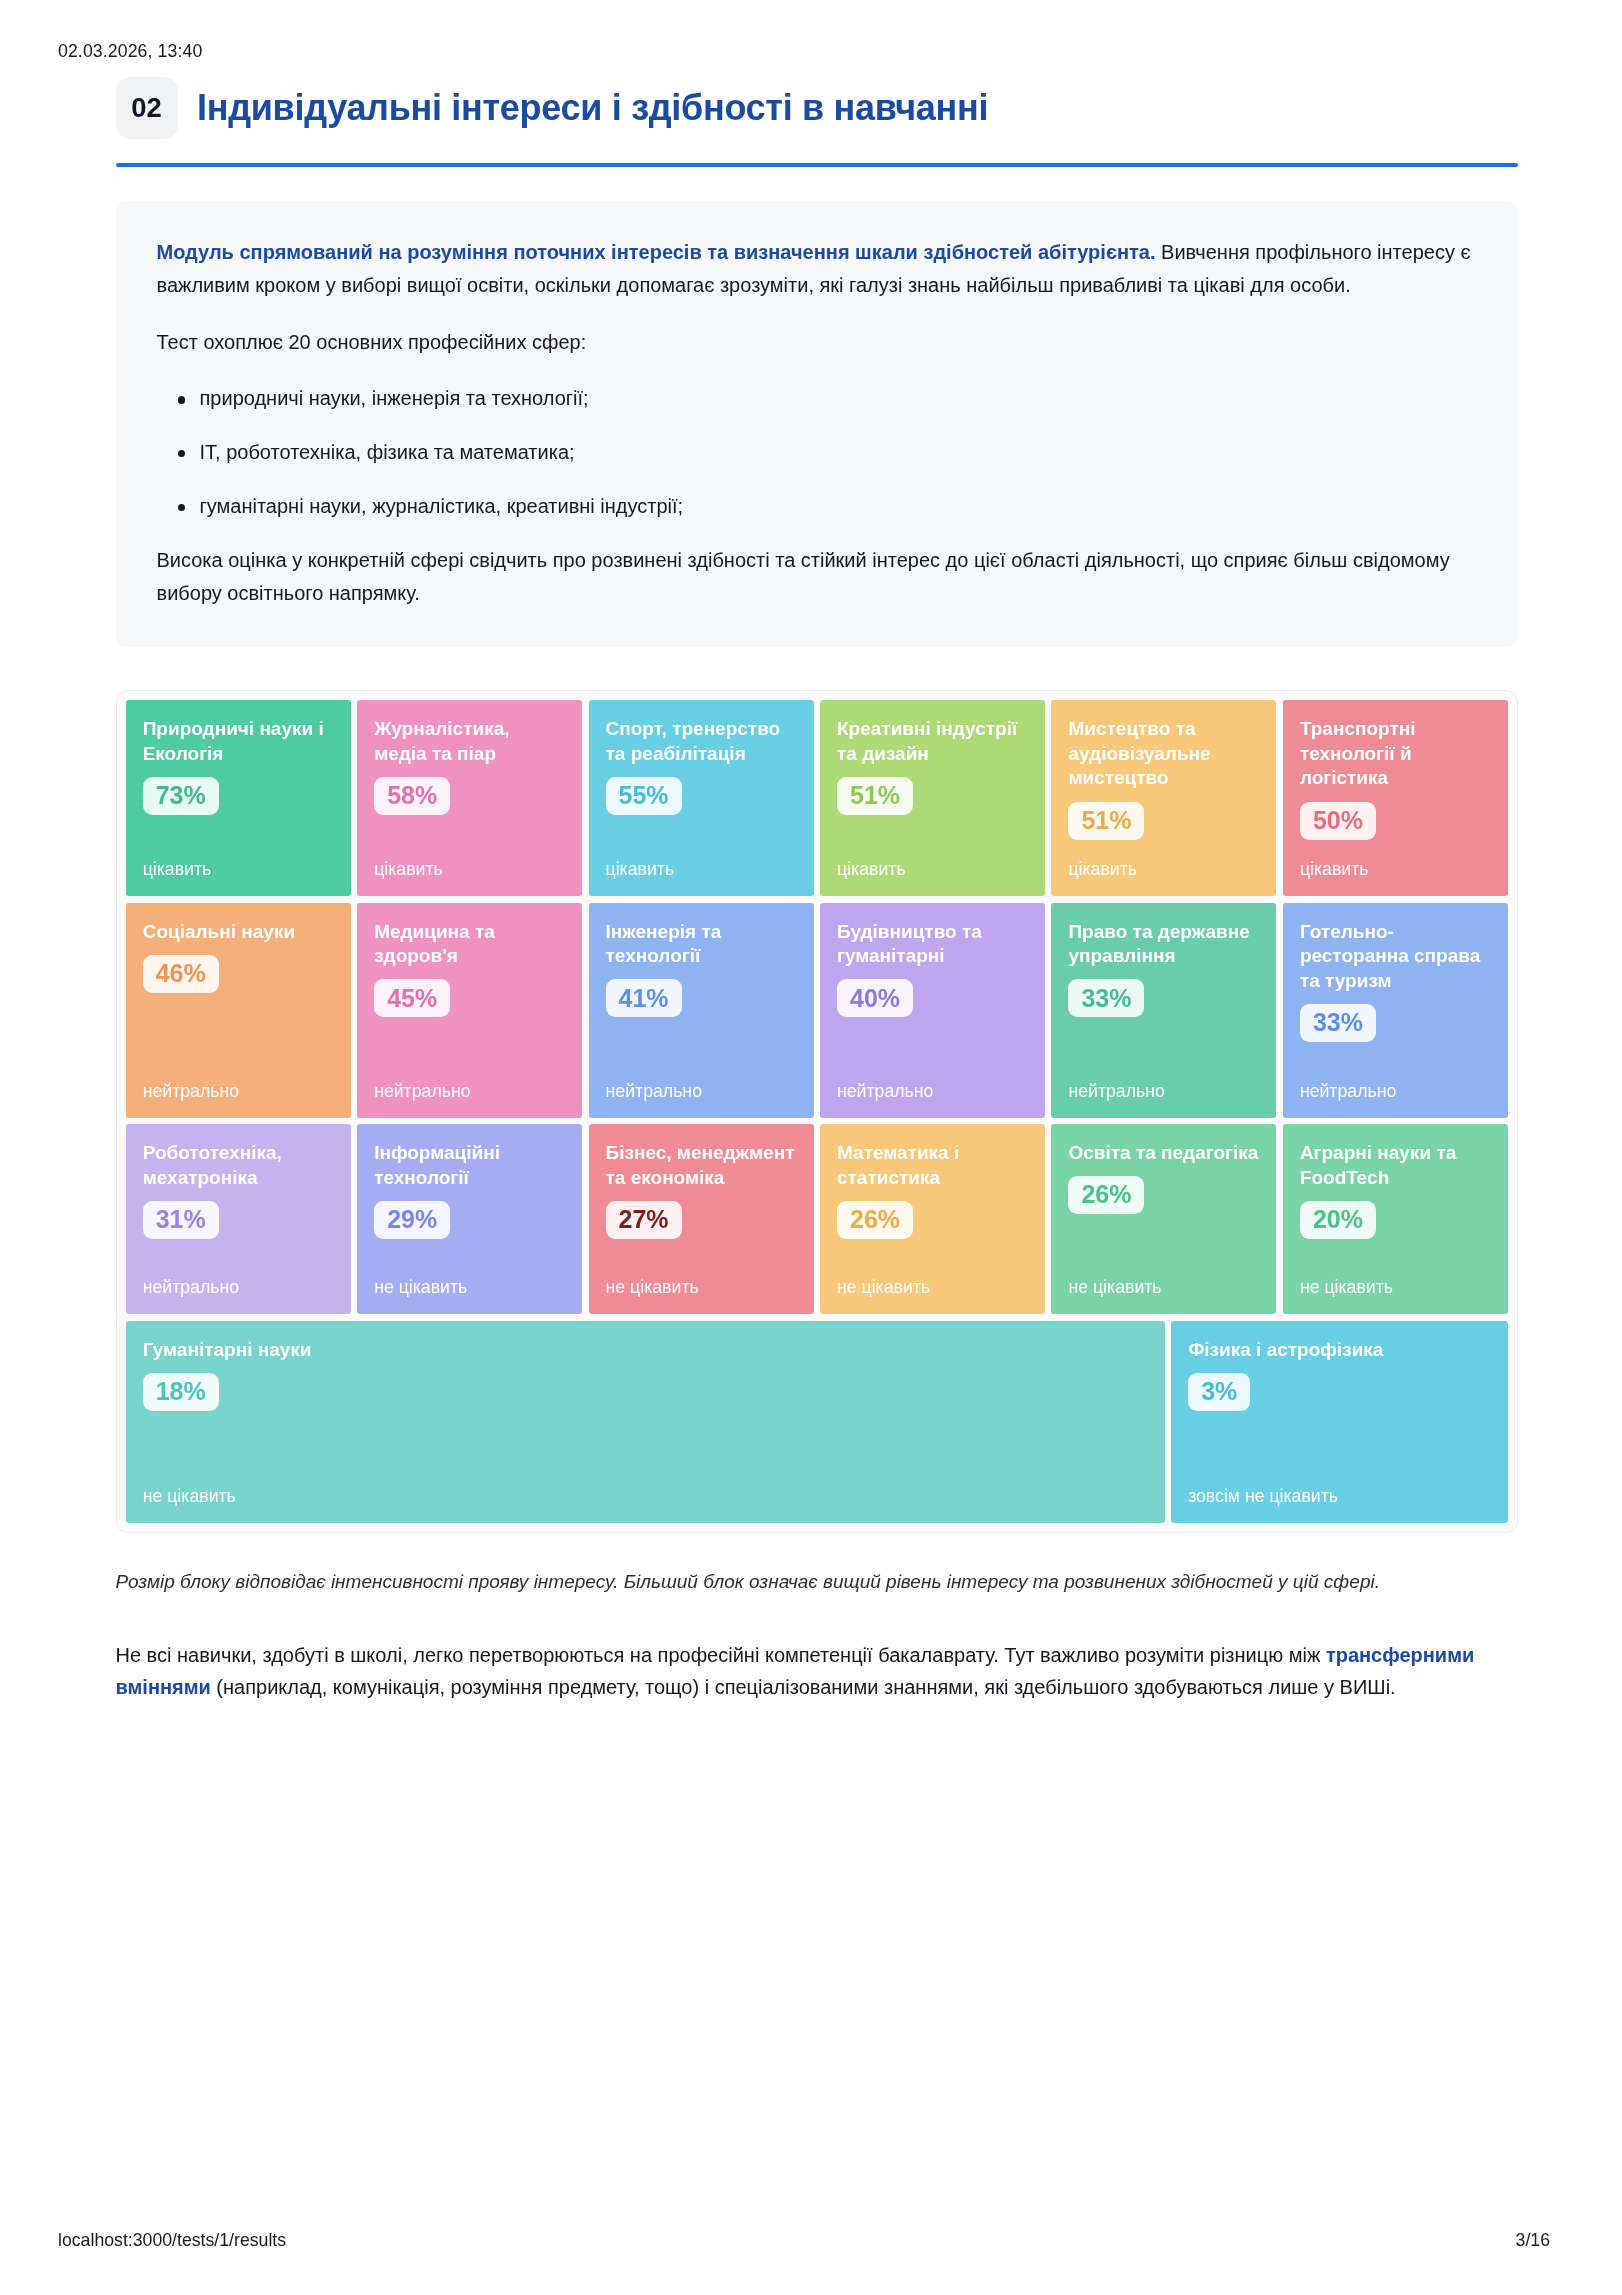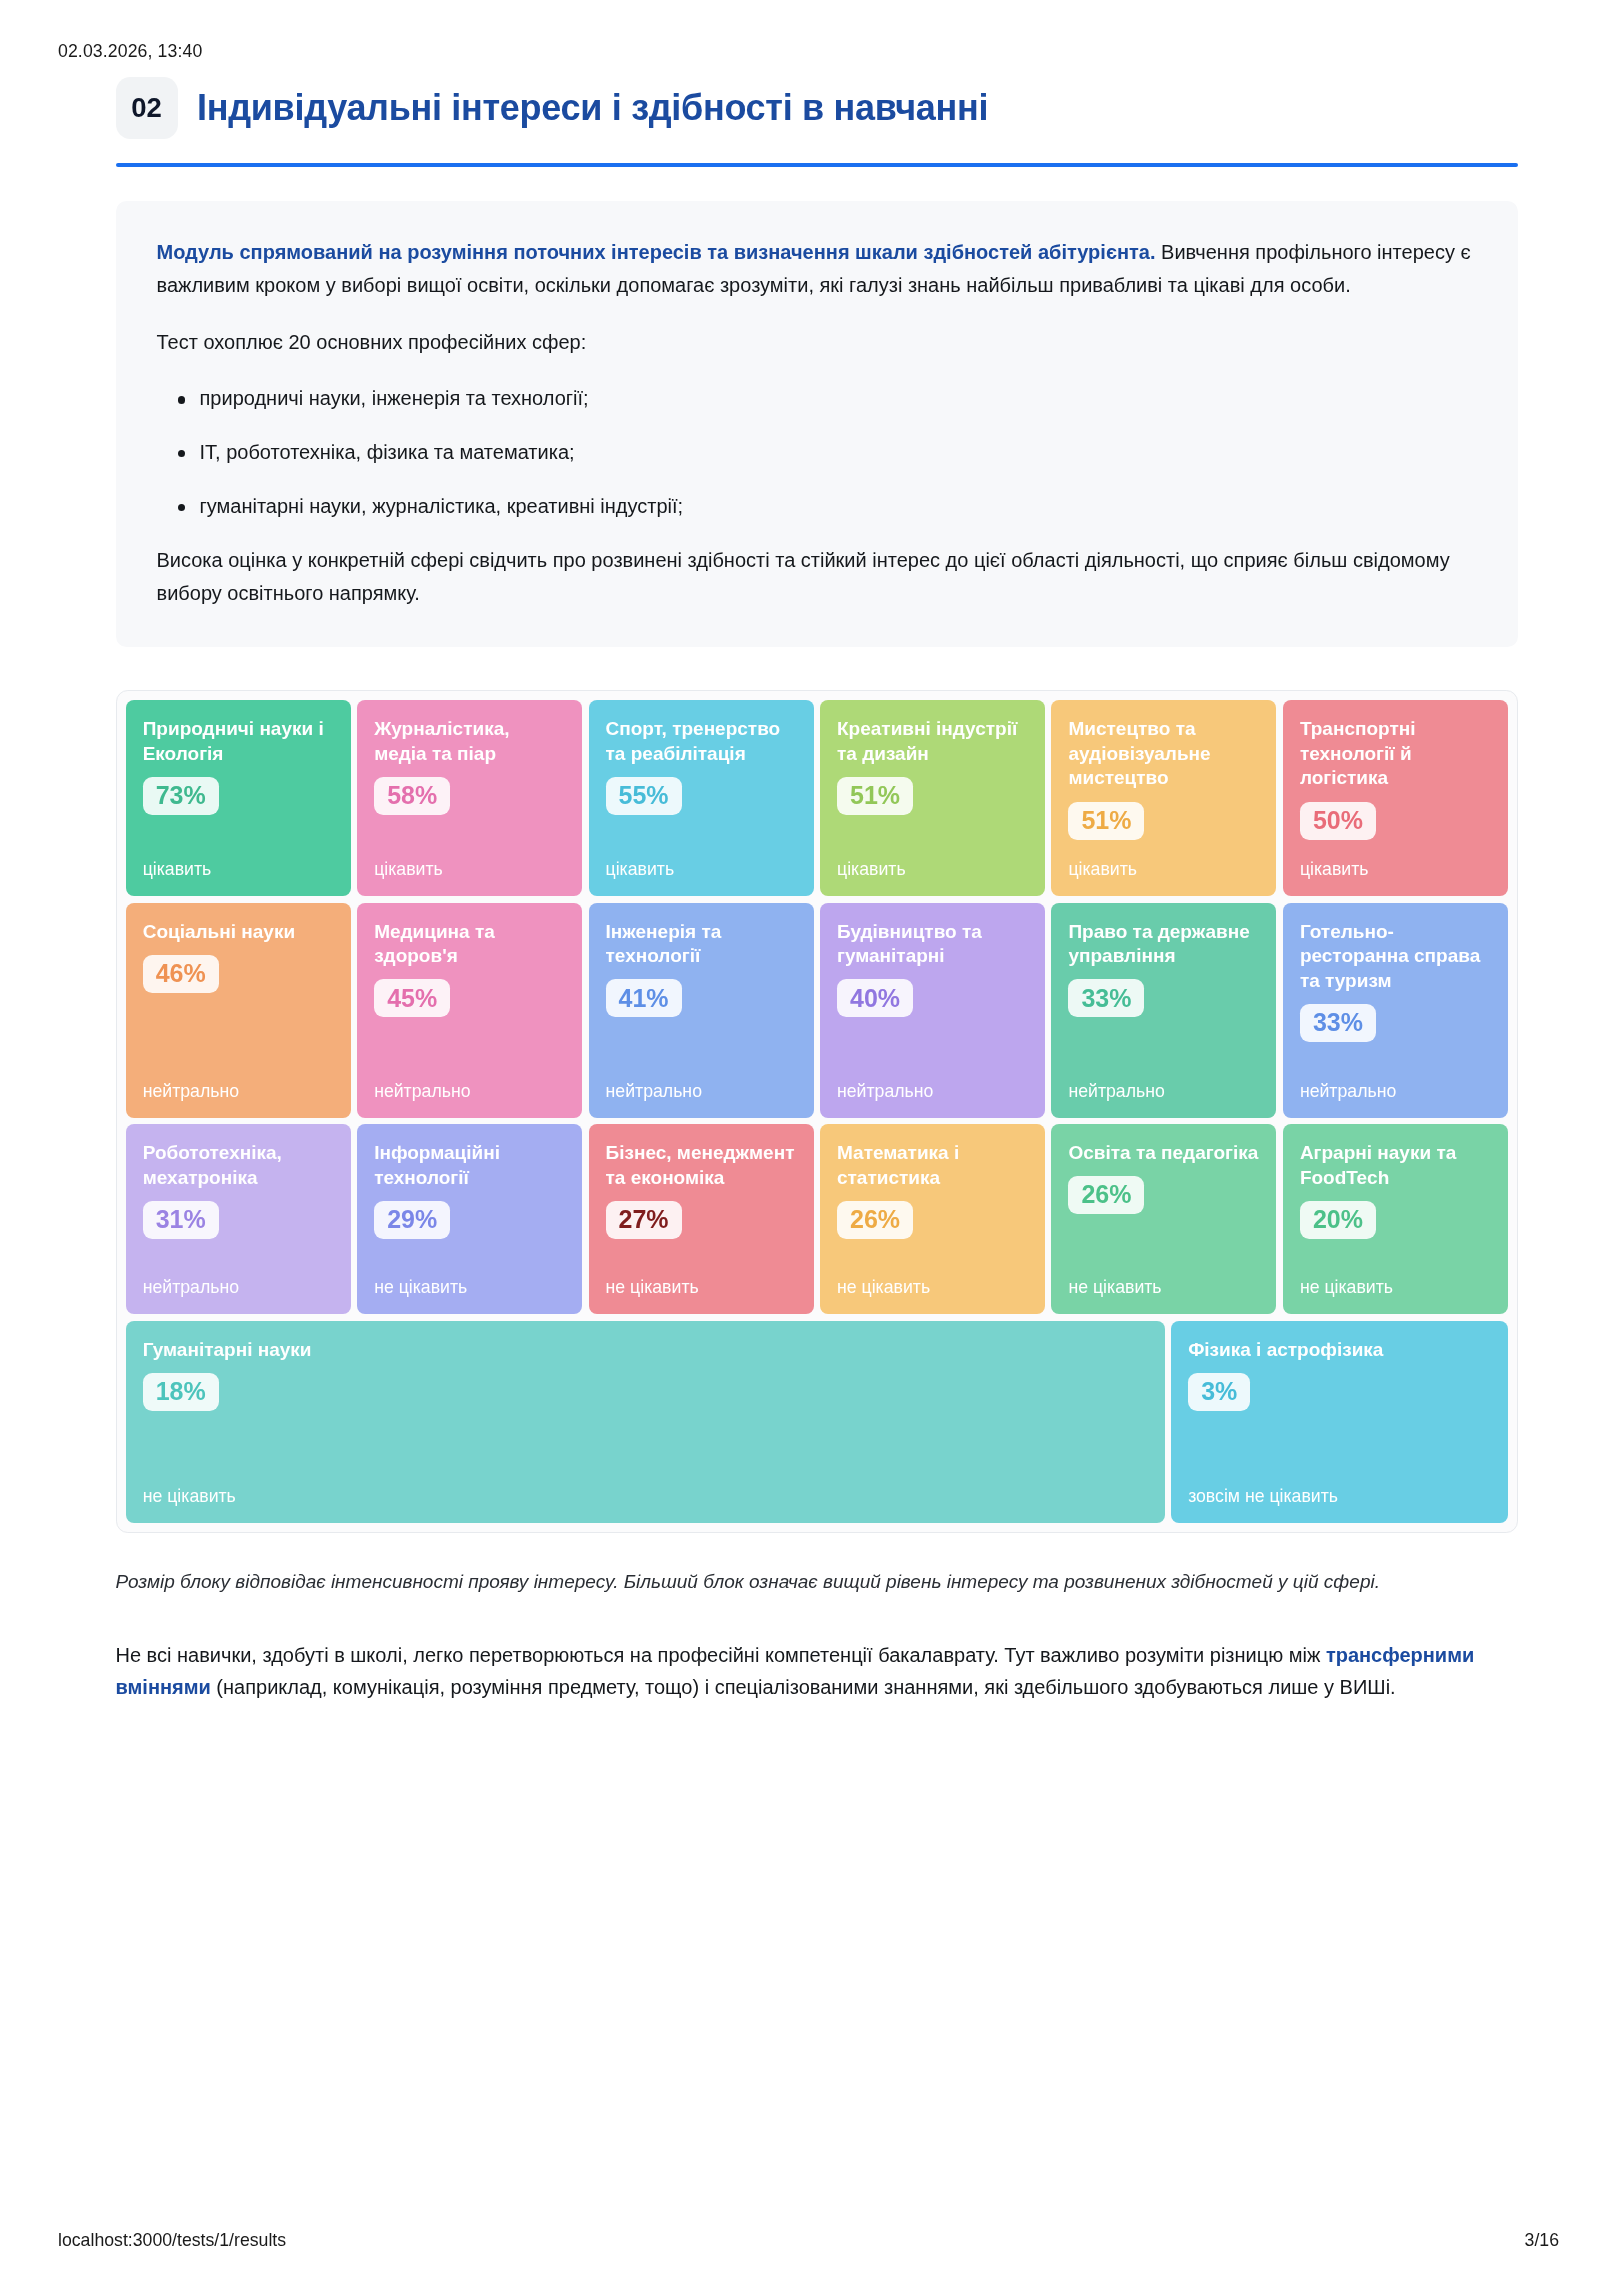--- a/index.html
+++ b/index.html
@@ -23,21 +23,21 @@
     top: 41px;
     left: 58px;
     font-size: 17.7px;
     color: #1a1a1a;
     letter-spacing: 0.1px;
   }
   .print-footer {
     position: absolute;
     bottom: 44px;
     left: 58px;
-    right: 63px;
+    right: 72px;
     display: flex;
     justify-content: space-between;
     align-items: baseline;
     font-size: 17.7px;
     color: #1a1a1a;
   }
 
   
   .page {
     position: absolute;
@@ -136,21 +136,21 @@
   }
   .tm-row {
     display: flex;
     gap: 6.5px;
     margin-bottom: 6.5px;
   }
   .tm-row:last-child { margin-bottom: 0; }
 
   .tm-cell {
     position: relative;
-    border-radius: 8px;
+    border-radius: 3px;
     padding: 17px 17px 15.7px 17px;
     box-sizing: border-box;
     display: flex;
     flex-direction: column;
     overflow: hidden;
   }
   .tm-label {
     font-size: 19px;
     font-weight: 700;
     line-height: 1.3;

